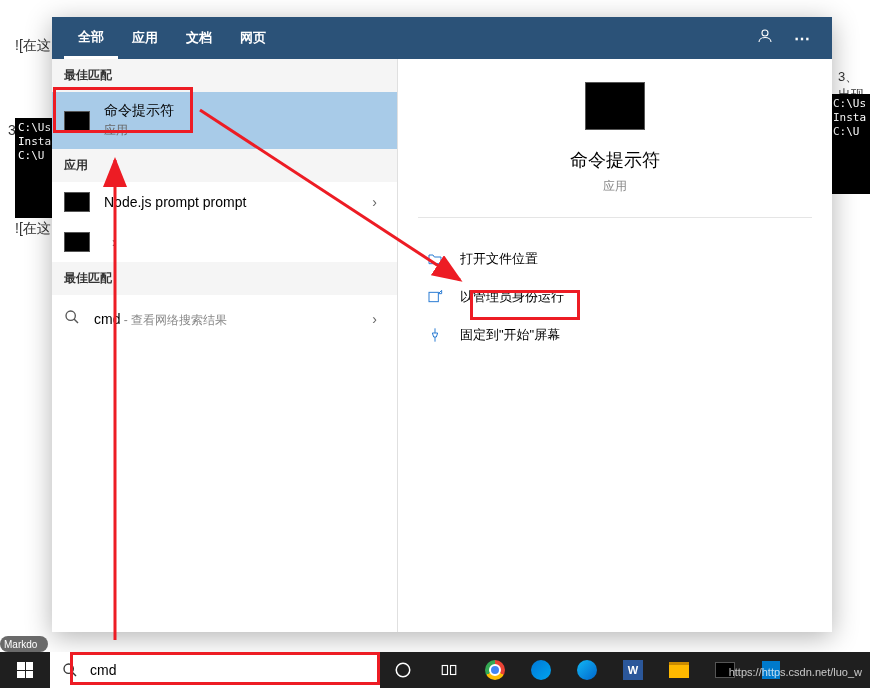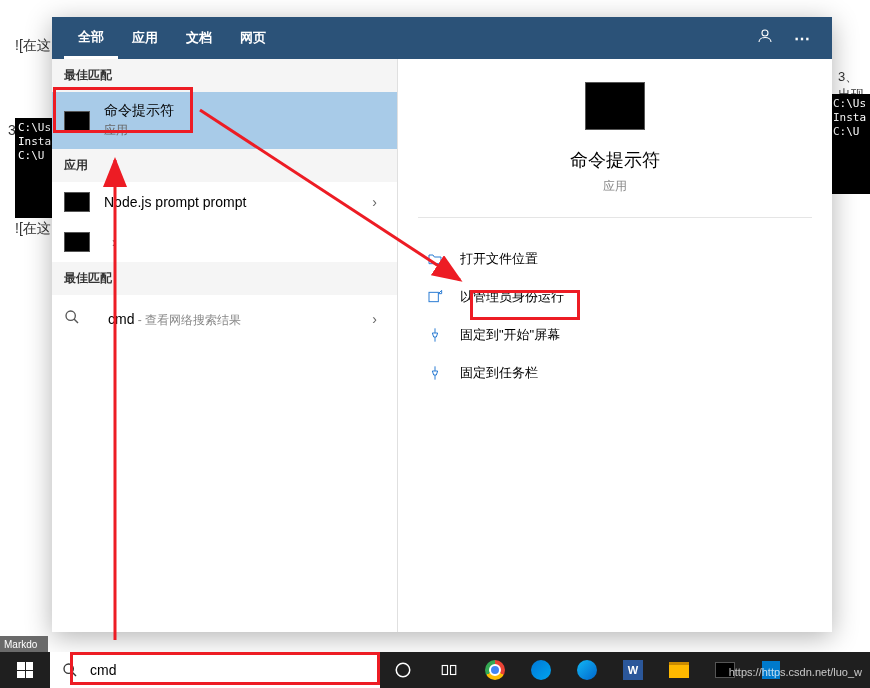--- a/index.html
+++ b/index.html
@@ -28,21 +28,21 @@
     .section-label { padding: 8px 12px; font-size: 12px; color: #333; font-weight: 600; background: #f5f5f5; }
     
     .result-item { display: flex; align-items: center; padding: 10px 12px; cursor: pointer; position: relative; }
     .result-item.selected { background: #a8cbe8; }
     .result-icon { width: 26px; height: 20px; background: #000; margin-right: 14px; border: 1px solid #555; flex-shrink: 0; }
     .result-text { flex: 1; }
     .result-title { font-size: 14px; color: #000; }
     .result-sub { font-size: 12px; color: #666; margin-top: 2px; }
     .result-chevron { color: #666; font-size: 14px; padding: 0 8px; }
     
-    .websearch-item { display: flex; align-items: center; padding: 14px 12px; cursor: pointer; gap: 14px; }
+    .websearch-item { display: flex; align-items: center; padding: 14px 12px; cursor: pointer; }
     .websearch-icon { margin-right: 14px; }
     
     .preview-icon-box { width: 60px; height: 48px; background: #000; border: 1px solid #555; margin: 50px auto 18px; }
     .preview-title { text-align: center; font-size: 18px; color: #000; }
     .preview-sub { text-align: center; font-size: 12px; color: #888; margin-top: 6px; }
     .preview-sep { border: none; border-top: 1px solid #e5e5e5; margin: 22px 10px; }
     
     .action-item { display: flex; align-items: center; padding: 10px 18px; cursor: pointer; font-size: 13px; color: #000; }
     .action-icon { width: 18px; height: 18px; margin-right: 16px; display: flex; align-items: center; justify-content: center; color: #2b7cd3; }
     
@@ -55,21 +55,21 @@
     .win-icon { width: 16px; height: 16px; display: grid; grid-template-columns: 1fr 1fr; grid-template-rows: 1fr 1fr; gap: 1px; }
     .win-icon div { background: #fff; }
     
     .searchbox { width: 330px; height: 36px; background: #fff; display: flex; align-items: center; padding: 0 12px; }
     .searchbox input { border: none; outline: none; flex: 1; font-size: 14px; margin-left: 12px; }
     .searchbox input::placeholder { color: #888; }
     
     .tb-icons { display: flex; align-items: center; height: 36px; }
     .tb-icon { width: 46px; height: 36px; display: flex; align-items: center; justify-content: center; cursor: pointer; color: #fff; font-size: 14px; }
     
-    .markdown-bar { position: absolute; bottom: 36px; left: 0; width: 48px; height: 16px; background: #6a6a6a; color: #fff; font-size: 10px; display: flex; align-items: center; padding: 8px 4px; }
+    .markdown-bar { position: absolute; bottom: 36px; left: 0; width: 48px; height: 16px; background: #6a6a6a; color: #fff; font-size: 10px; display: flex; align-items: center; padding: 8px 4px; border-radius: 8px; }
     
     .watermark { position: absolute; bottom: 10px; right: 8px; font-size: 11px; color: rgba(255,255,255,0.75); z-index: 40; }
     
     svg.arrow-svg { position: absolute; top: 0; left: 0; width: 870px; height: 688px; pointer-events: none; z-index: 25; }
     
     .browser-circle { width: 20px; height: 20px; border-radius: 50%; }
     
     .left-content { margin-top: 42px; }
   </style>
 </head>
@@ -171,28 +171,20 @@
       <span>以管理员身份运行</span>
     </div>
     <div class="action-item">
       <div class="action-icon">
         <svg width="16" height="16" viewBox="0 0 24 24" fill="none" stroke="#2b7cd3" stroke-width="1.5">
             <path d="M12 2v7M8 9h8l-2 6H10zM12 15v7"></path>
           </svg>
       </div>
       <span>固定到"开始"屏幕</span>
     </div>
-    <div class="action-item">
-      <div class="action-icon">
-        <svg width="16" height="16" viewBox="0 0 24 24" fill="none" stroke="#2b7cd3" stroke-width="1.5">
-            <path d="M12 2v7M8 9h8l-2 6H10zM12 15v7"></path>
-          </svg>
-      </div>
-      <span>固定到任务栏</span>
-    </div>
   </div>
 </div>
 
 <div class="redbox1"></div>
 <div class="redbox2"></div>
 <div class="redbox3"></div>
 
 <svg class="arrow-svg">
   <defs>
     <marker id="arrowhead" markerWidth="10" markerHeight="8" refX="9" refY="4" orient="auto">

